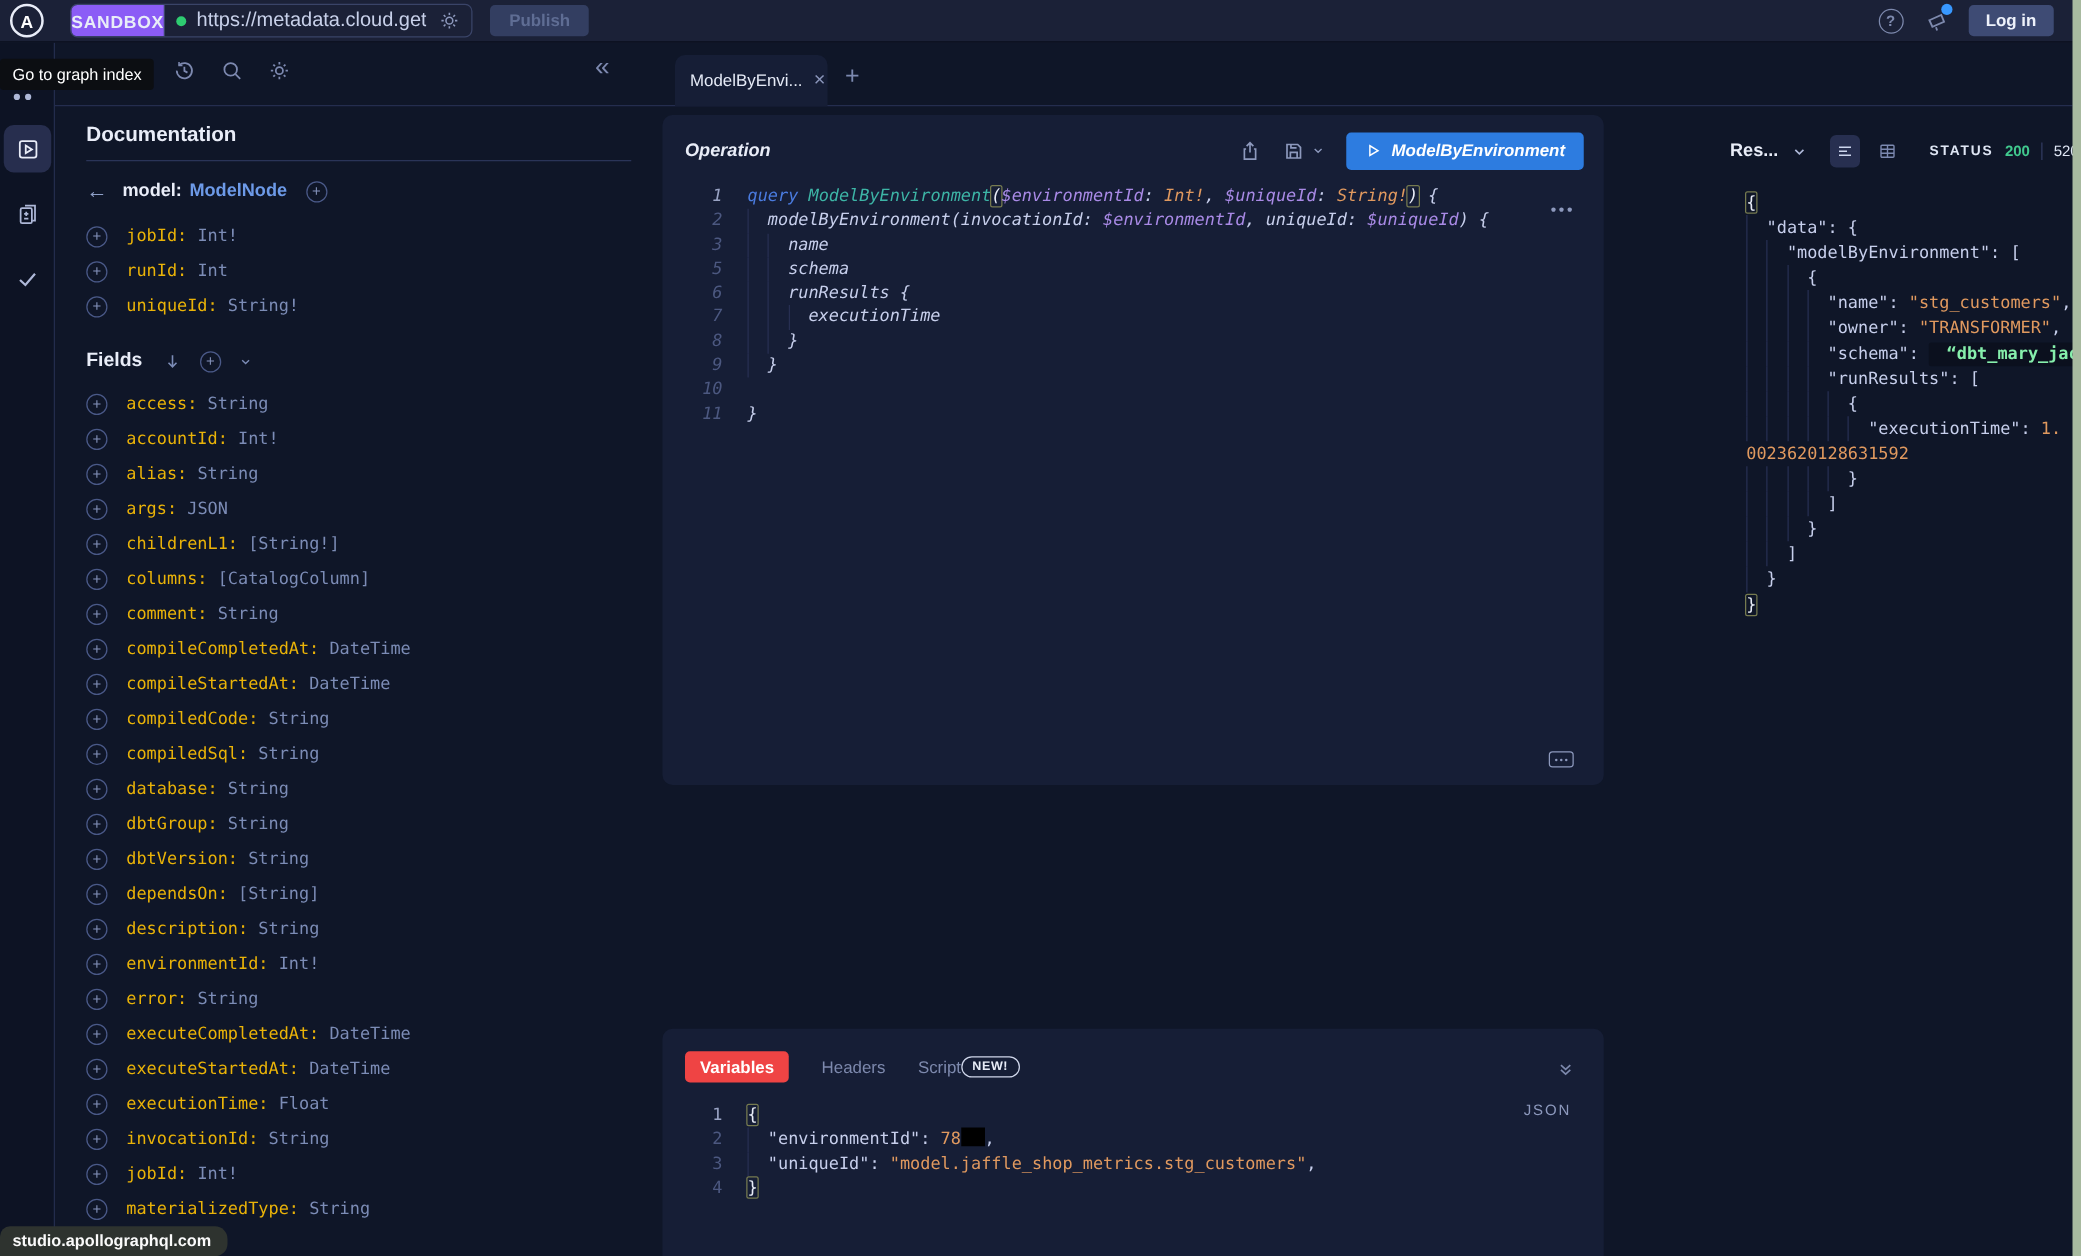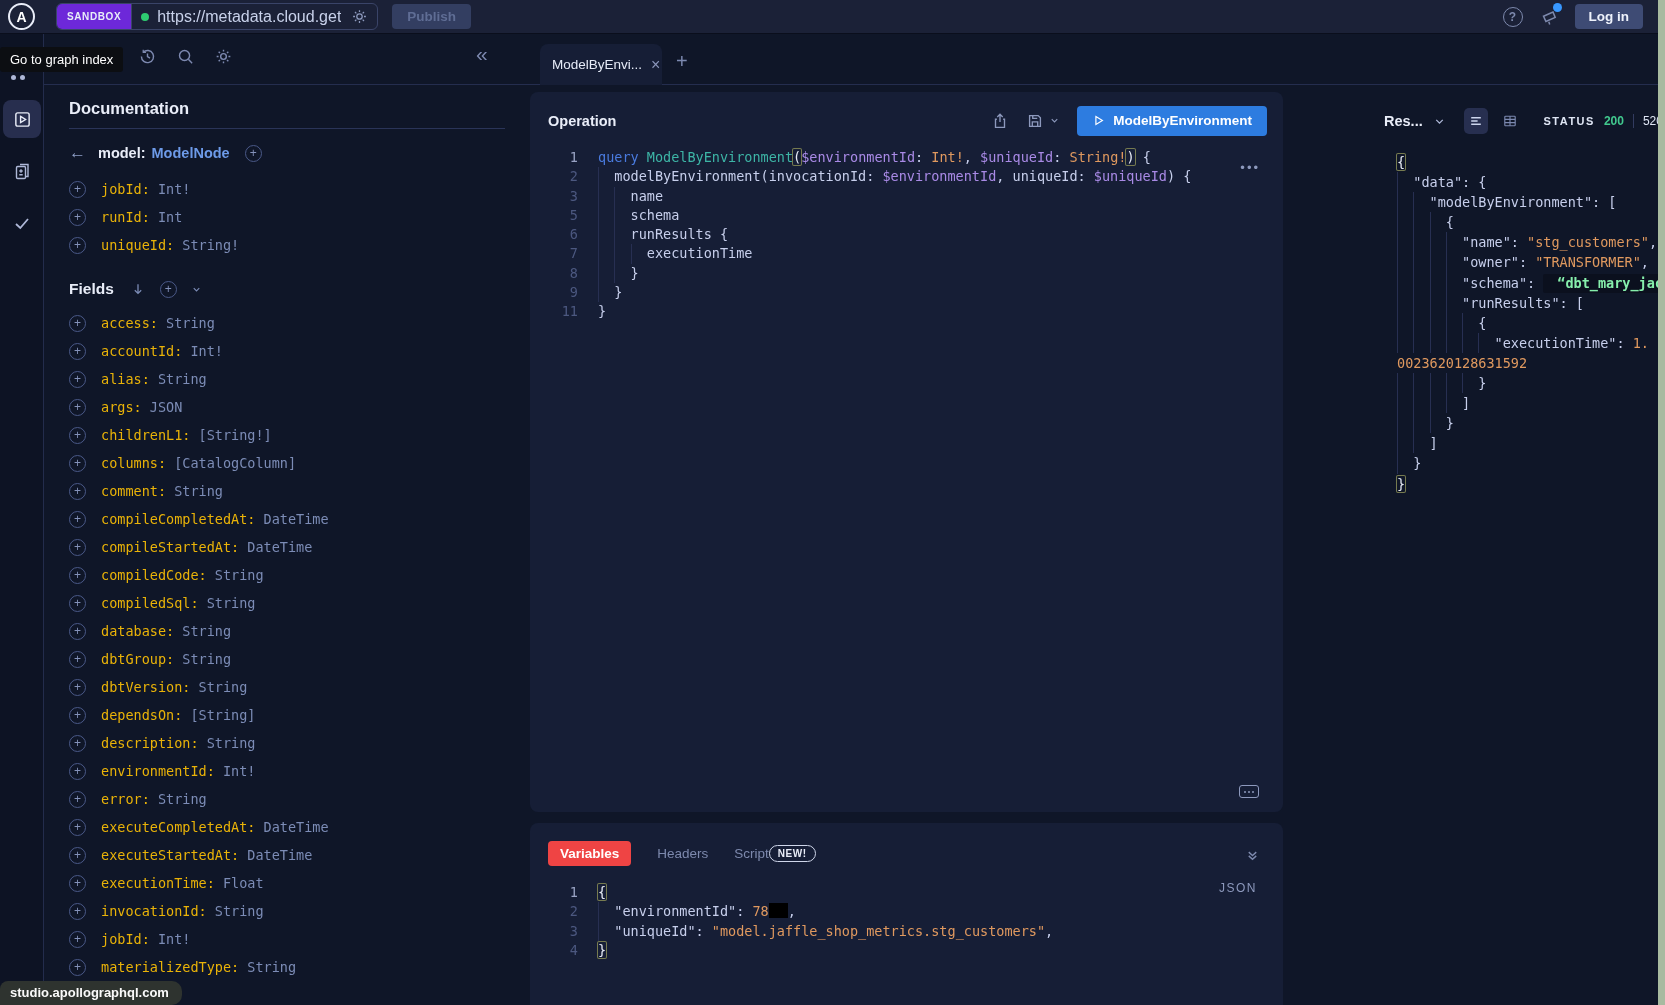--- a/index.html
+++ b/index.html
@@ -6,22 +6,22 @@
   html,body { width:1665px; height:1005px; overflow:hidden; background:#0f1628;
     font-family:"Liberation Sans", sans-serif; color:#e9edf8; }
 
   
   .topbar{position:absolute;left:0;top:0;width:1665px;height:34px;background:#1b2137;
     border-bottom:1px solid #0a0e1c;display:flex;align-items:center;z-index:30;}
   .logo{width:27px;height:27px;border:2px solid #e9edf8;border-radius:50%;margin-left:8px;
     display:flex;align-items:center;justify-content:center;font-weight:bold;font-size:14px;color:#fff;}
   .urlgroup{display:flex;align-items:center;height:27px;border:1px solid #3a4468;border-radius:6px;
     margin-left:21px;overflow:hidden;}
-  .sandbox-badge{background:#6d28d9;height:100%;display:flex;align-items:center;padding:0 10px;
-    border-right:1px solid #3a4468;font-size:10px;font-weight:bold;letter-spacing:.6px;color:#e8edf8;}
+  .sandbox-badge{background:#8b5cf6;height:100%;display:flex;align-items:center;padding:0 0;
+    border-right:1px solid #3a4468;font-size:14px;font-weight:bold;letter-spacing:.6px;color:#e8edf8;}
   .urlfield{display:flex;align-items:center;padding:0 9px;gap:8px;}
   .greendot{width:8px;height:8px;border-radius:50%;background:#2ecc71;}
   .urltext{font-size:16px;color:#c8d1ea;max-width:190px;white-space:nowrap;overflow:hidden;}
   .url-gear{color:#8d99bd;display:flex;margin-left:2px;}
   .publish-btn{margin-left:14px;background:#333e61;border-radius:4px;padding:5px 15px;
     font-size:13.5px;font-weight:bold;color:#5f6d94;}
   .topbar-right{margin-left:auto;display:flex;align-items:center;gap:16px;margin-right:22px;}
   .help-icon{width:20px;height:20px;border:1.5px solid #7d89ad;border-radius:50%;color:#7d89ad;
     font-size:12px;display:flex;align-items:center;justify-content:center;font-weight:bold;}
   .mega-wrap{position:relative;display:flex;color:#7d89ad;}
@@ -66,21 +66,21 @@
   .fields-icons{display:flex;align-items:center;gap:14px;color:#7c8cb6;}
 
   
   .tab{position:absolute;left:540px;top:44px;height:41px;width:122px;background:#161e36;
     border-radius:8px 8px 0 0;display:flex;align-items:center;padding:0 12px;gap:9px;z-index:5;}
   .tab-label{font-size:13.5px;color:#e6ebf7;white-space:nowrap;}
   .tab-close{color:#8b96bb;font-size:16px;line-height:1;}
   .newtab{position:absolute;left:676px;top:50px;color:#7c89b0;font-size:20px;}
 
   
-  .opcard{position:absolute;left:530px;top:92px;width:753px;height:720px;background:#161e36;border-radius:8px;}
+  .opcard{position:absolute;left:530px;top:92px;width:753px;height:536px;background:#161e36;border-radius:8px;font-style:italic;}
   .ophead{display:flex;align-items:center;padding:13px 16px 0 18px;height:44px;}
   .ophead-title{font-size:14.5px;font-weight:bold;color:#e9edf8;}
   .ophead-right{margin-left:auto;display:flex;align-items:center;gap:17px;color:#8d99bd;}
   .savegroup{display:flex;align-items:center;gap:5px;}
   .run-btn{display:flex;align-items:center;gap:8px;background:#2d7ce0;border-radius:4px;height:30px;
     padding:0 15px;color:#fff;font-size:13.5px;font-weight:bold;}
   .editor{position:absolute;left:0;top:56px;right:0;}
   .cl{white-space:pre;display:block;}
   .editor .cl{height:19.3px;line-height:19.3px;font-size:13.5px;font-family:"DejaVu Sans Mono",monospace;}
   .ln{display:inline-block;width:48px;text-align:right;margin-right:20px;color:#4c5880;}
@@ -428,20 +428,21 @@
   </div>
   <div class="editor">
       <div class="cl"><span class="ln ln-hot">1</span><span class="tk-k">query </span><span class="tk-n">ModelByEnvironment</span><span class="tk-bh">(</span><span class="tk-v">$environmentId</span><span class="tk-p">: </span><span class="tk-o">Int!</span><span class="tk-p">, </span><span class="tk-v">$uniqueId</span><span class="tk-p">: </span><span class="tk-o">String!</span><span class="tk-bh">)</span><span class="tk-p"> {</span></div>
       <div class="cl"><span class="ln">2</span><span class="tk-g"></span><span class="tk-p">modelByEnvironment(invocationId: </span><span class="tk-v">$environmentId</span><span class="tk-p">, uniqueId: </span><span class="tk-v">$uniqueId</span><span class="tk-p">) {</span></div>
       <div class="cl"><span class="ln">3</span><span class="tk-g"></span><span class="tk-g"></span><span class="tk-p">name</span></div>
       <div class="cl"><span class="ln">5</span><span class="tk-g"></span><span class="tk-g"></span><span class="tk-p">schema</span></div>
       <div class="cl"><span class="ln">6</span><span class="tk-g"></span><span class="tk-g"></span><span class="tk-p">runResults {</span></div>
       <div class="cl"><span class="ln">7</span><span class="tk-g"></span><span class="tk-g"></span><span class="tk-g"></span><span class="tk-p">executionTime</span></div>
       <div class="cl"><span class="ln">8</span><span class="tk-g"></span><span class="tk-g"></span><span class="tk-p">}</span></div>
       <div class="cl"><span class="ln">9</span><span class="tk-g"></span><span class="tk-p">}</span></div>
+      <div class="cl"><span class="ln">10</span></div>
       <div class="cl"><span class="ln">11</span><span class="tk-p">}</span></div>
     </div>
   <div class="op-ellipsis">•••</div>
   <div class="kbd-icon">
       <i></i>
       <i></i>
       <i></i>
     </div>
 </div>
 

